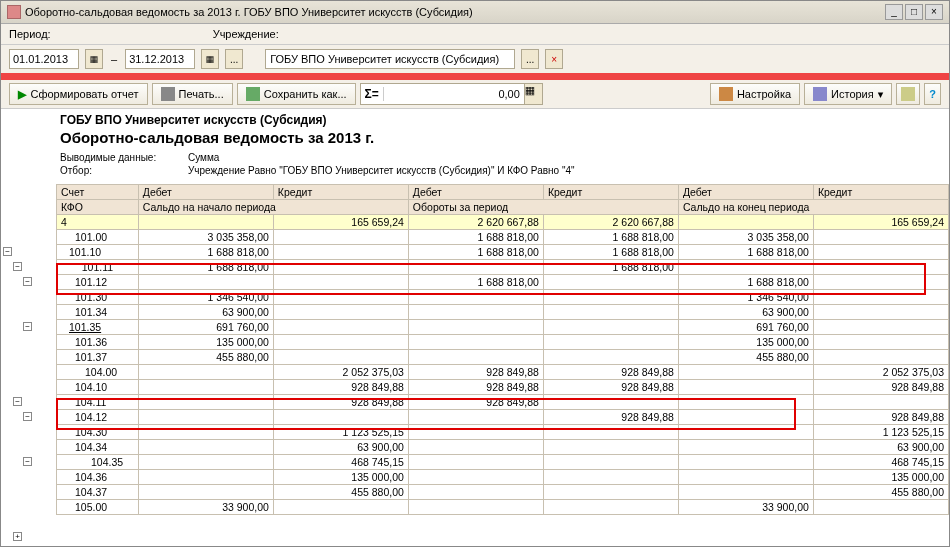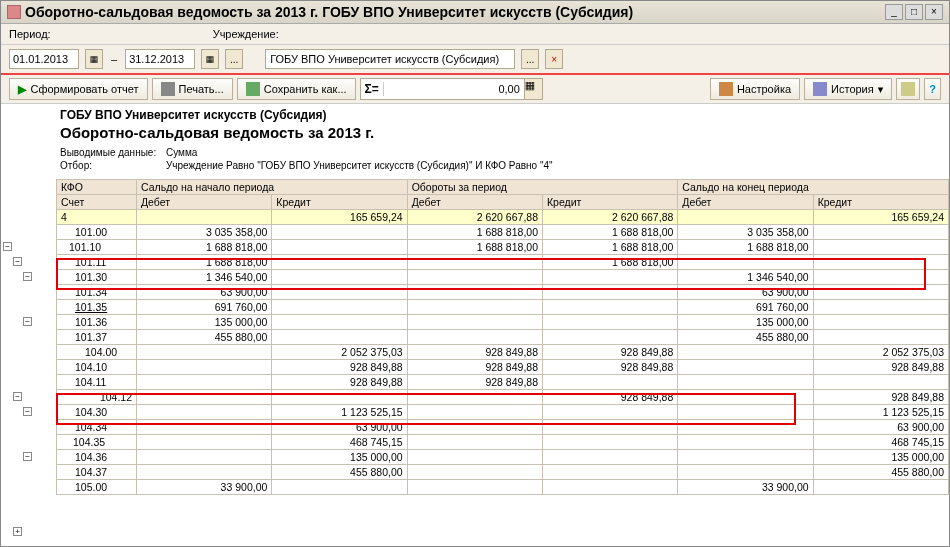--- a/index.html
+++ b/index.html
@@ -1,20 +1,20 @@
 <!DOCTYPE html>
 <html><head>
 <meta charset="utf-8">
 <style>
 * { box-sizing: border-box; margin: 0; padding: 0; }
 body { font-family: Arial, sans-serif; font-size: 11px; background: #e8e8e8; overflow: hidden; }
 .window { width: 950px; height: 547px; background: #f0f0f0; border: 1px solid #888; display: flex; flex-direction: column; }
 .titlebar { background: linear-gradient(#e8e4d8, #d8d4c8); padding: 3px 6px; display: flex; align-items: center; border-bottom: 1px solid #aaa; }
 .titlebar-icon { width: 14px; height: 14px; background: #d88; margin-right: 4px; border: 1px solid #a66; }
-.titlebar-text { font-weight: bold; font-size: 14px; flex: 1; }
+.titlebar-text { font-weight: normal; font-size: 11px; flex: 1; }
 .titlebar-controls { display: flex; gap: 2px; }
 .titlebar-btn { width: 18px; height: 16px; background: #ddd; border: 1px solid #999; font-size: 10px; line-height: 14px; text-align: center; cursor: pointer; }
 .toolbar1 { padding: 4px 8px; display: flex; align-items: center; gap: 6px; background: #f4f0e8; border-bottom: 1px solid #ccc; }
 .toolbar1 label { font-size: 11px; }
 .date-input { width: 70px; height: 20px; border: 1px solid #b0a890; padding: 0 3px; font-size: 11px; background: #fff; }
 .date-picker { width: 18px; height: 20px; background: #f0e8d0; border: 1px solid #b0a890; font-size: 9px; cursor: pointer; display: inline-flex; align-items: center; justify-content: center; }
 .dash { margin: 0 2px; }
 .inst-input { width: 250px; height: 20px; border: 1px solid #b0a890; padding: 0 4px; font-size: 11px; background: #fff; }
 .btn-dots { width: 18px; height: 20px; background: #f0e8d0; border: 1px solid #b0a890; font-size: 10px; cursor: pointer; }
 .btn-x { width: 18px; height: 20px; background: #f0e8d0; border: 1px solid #b0a890; font-size: 10px; color: #c00; cursor: pointer; }
@@ -33,21 +33,21 @@
 .spacer { flex: 1; }
 .report-area { flex: 1; background: #fff; overflow: auto; display: flex; }
 .tree-gutter { width: 55px; background: #fff; border-right: 0; padding-top: 135px; flex-shrink: 0; }
 .tree-row { height: 15px; display: flex; align-items: center; font-size: 10px; padding-left: 2px; }
 .tree-box { width: 9px; height: 9px; border: 1px solid #888; background: #fff; font-size: 8px; line-height: 7px; text-align: center; cursor: pointer; margin-right: 2px; }
 .report-content { flex: 1; padding: 4px 0 0 0; }
 .rpt-header { padding: 0 4px 6px 4px; }
 .rpt-org { font-weight: bold; font-size: 12px; margin-bottom: 2px; }
 .rpt-title { font-weight: bold; font-size: 15px; margin-bottom: 6px; }
 .rpt-meta { font-size: 10px; margin-bottom: 2px; }
-.rpt-meta span.lbl { display: inline-block; width: 106px; }
+.rpt-meta span.lbl { display: inline-block; width: 128px; }
 table.grid { border-collapse: collapse; width: 100%; font-size: 10.5px; table-layout: fixed; }
 table.grid th, table.grid td { border: 1px solid #c8c0b0; padding: 1px 4px; height: 15px; overflow: hidden; white-space: nowrap; }
 table.grid th { background: #f0e4d4; text-align: left; font-weight: normal; }
 .col-acc { width: 80px; }
 .col-num { width: 132px; text-align: right; }
 tr.total-row td { background: #ffffcc; }
 .highlight-box { position: absolute; border: 2px solid #e00000; pointer-events: none; z-index: 10; }
 .num { text-align: right; }
 .report-wrap { position: relative; }
 </style>
@@ -63,21 +63,21 @@
       <div class="titlebar-btn">□</div>
       <div class="titlebar-btn">×</div>
     </div>
   </div>
 
   <div class="toolbar1">
     <label>Период:</label>
     <div style="width:150px"></div>
     <label>Учреждение:</label>
   </div>
-  <div class="toolbar1" style="border-bottom:2px solid #ef4444">
+  <div class="toolbar1" style="border-bottom:7px solid #ef4444">
     <input class="date-input" value="01.01.2013" style="">
     <span class="date-picker">▦</span>
     <span class="dash">–</span>
     <input class="date-input" value="31.12.2013" style="">
     <span class="date-picker">▦</span>
     <button class="btn-dots">...</button>
     <div style="width:10px"></div>
     <input class="inst-input" value="ГОБУ ВПО Университет искусств (Субсидия)" style="">
     <button class="btn-dots">...</button>
     <button class="btn-x">×</button>
@@ -164,34 +164,34 @@
         <div class="rpt-org">ГОБУ ВПО Университет искусств (Субсидия)</div>
         <div class="rpt-title">Оборотно-сальдовая ведомость за 2013 г.</div>
         <div class="rpt-meta"><span class="lbl">Выводимые данные:</span><span>Сумма</span></div>
         <div class="rpt-meta"><span class="lbl">Отбор:</span><span>Учреждение Равно "ГОБУ ВПО Университет искусств (Субсидия)" И КФО Равно "4"</span></div>
       </div>
 
       <div class="report-wrap">
         <table class="grid">
           <thead>
             <tr>
-              <th class="col-acc">КФО</th>
-              <th colspan="2">Сальдо на начало периода</th>
-              <th colspan="2">Обороты за период</th>
-              <th colspan="2">Сальдо на конец периода</th>
-            </tr>
-            <tr>
               <th class="col-acc">Счет</th>
               <th class="col-num">Дебет</th>
               <th class="col-num">Кредит</th>
               <th class="col-num">Дебет</th>
               <th class="col-num">Кредит</th>
               <th class="col-num">Дебет</th>
               <th class="col-num">Кредит</th>
             </tr>
+            <tr>
+              <th class="col-acc">КФО</th>
+              <th colspan="2">Сальдо на начало периода</th>
+              <th colspan="2">Обороты за период</th>
+              <th colspan="2">Сальдо на конец периода</th>
+            </tr>
           </thead>
           <tbody id="tbody">
               <tr class="total-row">
                 <td class="col-acc" style="padding-left: 4px;">4</td>
                 <td class="num"></td>
                 <td class="num">165 659,24</td>
                 <td class="num">2 620 667,88</td>
                 <td class="num">2 620 667,88</td>
                 <td class="num"></td>
                 <td class="num">165 659,24</td>
@@ -208,26 +208,35 @@
               <tr>
                 <td class="col-acc" style="padding-left: 12px;">101.10</td>
                 <td class="num">1 688 818,00</td>
                 <td class="num"></td>
                 <td class="num">1 688 818,00</td>
                 <td class="num">1 688 818,00</td>
                 <td class="num">1 688 818,00</td>
                 <td class="num"></td>
               </tr>
               <tr>
-                <td class="col-acc" style="padding-left: 18px;">101.11</td>
-                <td class="num">1 688 818,00</td>
-                <td class="num"></td>
-                <td class="num"></td>
-                <td class="num">1 688 818,00</td>
-                <td class="num"></td>
+                <td class="col-acc" style="padding-left: 4px; text-align: center;">101.11</td>
+                <td class="num">1 688 818,00</td>
+                <td class="num"></td>
+                <td class="num"></td>
+                <td class="num">1 688 818,00</td>
+                <td class="num"></td>
+                <td class="num"></td>
+              </tr>
+              <tr>
+                <td class="col-acc" style="padding-left: 18px;">101.12</td>
+                <td class="num"></td>
+                <td class="num"></td>
+                <td class="num">1 688 818,00</td>
+                <td class="num"></td>
+                <td class="num">1 688 818,00</td>
                 <td class="num"></td>
               </tr>
               <tr>
                 <td class="col-acc" style="padding-left: 18px;">101.30</td>
                 <td class="num">1 346 540,00</td>
                 <td class="num"></td>
                 <td class="num"></td>
                 <td class="num"></td>
                 <td class="num">1 346 540,00</td>
                 <td class="num"></td>
@@ -235,21 +244,21 @@
               <tr>
                 <td class="col-acc" style="padding-left: 18px; margin-left: 10px;">101.34</td>
                 <td class="num">63 900,00</td>
                 <td class="num"></td>
                 <td class="num"></td>
                 <td class="num"></td>
                 <td class="num">63 900,00</td>
                 <td class="num"></td>
               </tr>
               <tr>
-                <td class="col-acc" style="padding-left: 18px; text-decoration: underline;">101.35</td>
+                <td class="col-acc" style="padding-left: 12px; text-decoration: underline;">101.35</td>
                 <td class="num">691 760,00</td>
                 <td class="num"></td>
                 <td class="num"></td>
                 <td class="num"></td>
                 <td class="num">691 760,00</td>
                 <td class="num"></td>
               </tr>
               <tr>
                 <td class="col-acc" style="padding-left: 18px;">101.36</td>
                 <td class="num">135 000,00</td>
@@ -289,21 +298,21 @@
               <tr>
                 <td class="col-acc" style="padding-left: 18px;">104.11</td>
                 <td class="num"></td>
                 <td class="num">928 849,88</td>
                 <td class="num">928 849,88</td>
                 <td class="num"></td>
                 <td class="num"></td>
                 <td class="num"></td>
               </tr>
               <tr>
-                <td class="col-acc" style="padding-left: 18px; text-align: right;">104.12</td>
+                <td class="col-acc" style="padding-left: 18px;">104.12</td>
                 <td class="num"></td>
                 <td class="num"></td>
                 <td class="num"></td>
                 <td class="num">928 849,88</td>
                 <td class="num"></td>
                 <td class="num">928 849,88</td>
               </tr>
               <tr>
                 <td class="col-acc" style="padding-left: 18px; margin-top: 12px;">104.30</td>
                 <td class="num"></td>
@@ -316,21 +325,21 @@
               <tr>
                 <td class="col-acc" style="padding-left: 18px;">104.34</td>
                 <td class="num"></td>
                 <td class="num">63 900,00</td>
                 <td class="num"></td>
                 <td class="num"></td>
                 <td class="num"></td>
                 <td class="num">63 900,00</td>
               </tr>
               <tr>
-                <td class="col-acc" style="padding-left: 16px;">104.35</td>
+                <td class="col-acc" style="padding-left: 34px;">104.35</td>
                 <td class="num"></td>
                 <td class="num">468 745,15</td>
                 <td class="num"></td>
                 <td class="num"></td>
                 <td class="num"></td>
                 <td class="num">468 745,15</td>
               </tr>
               <tr>
                 <td class="col-acc" style="padding-left: 18px;">104.36</td>
                 <td class="num"></td>

